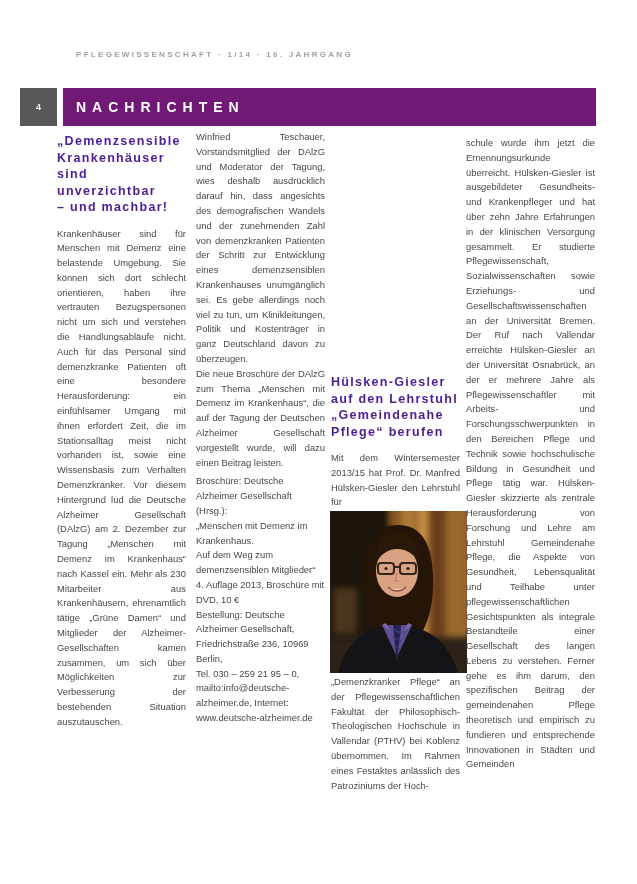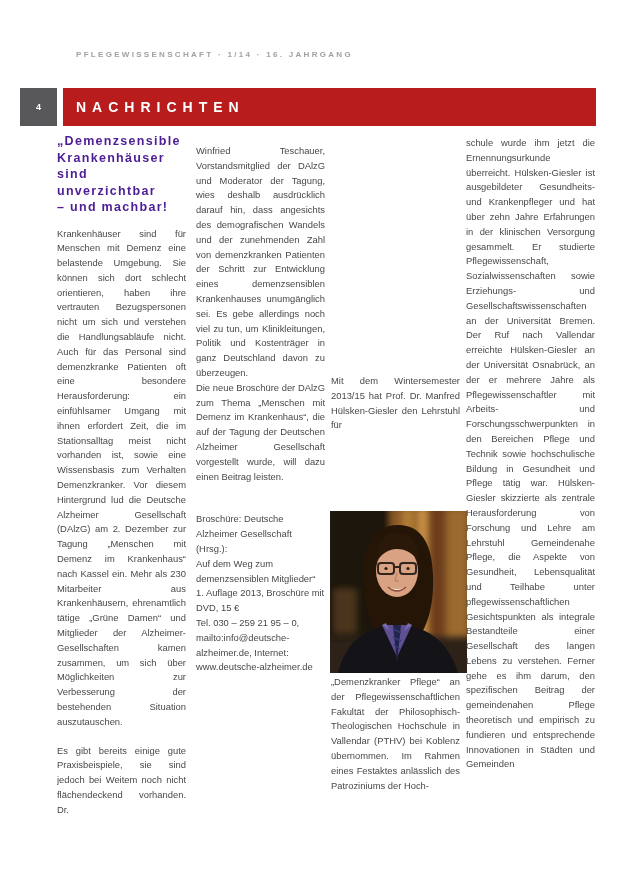--- a/index.html
+++ b/index.html
@@ -15,44 +15,44 @@
     color:#9fa1a5; white-space:nowrap;
   }
   .page-box{
     position:absolute; left:20px; top:88px; width:37px; height:38px;
     background:#58585a; color:#ffffff;
     display:flex; align-items:center; justify-content:center;
     font-size:9px; font-weight:700;
   }
   .section-bar{
     position:absolute; left:63px; top:88px; width:533px; height:38px;
-    background:#b91c1c; display:flex; align-items:center;
+    background:#701a75; display:flex; align-items:center;
   }
   .section-bar .label{
     color:#ffffff; font-weight:700; font-size:14px;
     letter-spacing:6px; padding-left:13px;
   }
   .col{
     position:absolute; width:129px;
     font-size:9.4px; line-height:14.8px; color:#47484a;
     text-align:justify; hyphens:auto; overflow:hidden;
   }
   #col1{left:57px;  top:133px; height:709px;}
-  #col2{left:196px; top:144px; height:712px;}
+  #col2{left:196px; top:130px; height:712px;}
   #col4{left:466px; top:136px; height:707px;}
   #art2-head{left:331px; top:374px; height:137px;}
   #art2-after{left:331px; top:675px; height:167px;}
   .art-title{
     color:#4c1d95; font-size:12.5px; line-height:16.5px;
     letter-spacing:1.3px; font-weight:600;
     white-space:pre-line; margin:0 0 11px 0; text-align:left; hyphens:none;
   }
   .para{margin:0;}
   .gap-top{margin-top:14px;}
-  .info-block{margin-top:28px; text-align:left;}
+  .info-block{margin-top:4px; text-align:left;}
   .info-line{overflow-wrap:anywhere;}
   #photo{
     position:absolute; left:330px; top:511px; width:137px; height:162px;
     overflow:hidden;
   }
   #photo svg{display:block; width:137px; height:162px;}
 </style>
 </head>
 <body>
 
@@ -67,35 +67,40 @@
   <div class="section-bar">
     <span class="label">NACHRICHTEN</span>
   </div>
 
   <div class="col" id="col1">
     <h2 class="art-title">„Demenzsensible
 Krankenhäuser
 sind unverzichtbar
 – und machbar!</h2>
     <p class="para">Krankenhäuser sind für Menschen mit Demenz eine belastende Umgebung. Sie können sich dort schlecht orientieren, haben ihre vertrauten Bezugspersonen nicht um sich und verstehen die Handlungsabläufe nicht. Auch für das Personal sind demenzkranke Patienten oft eine besondere Herausforderung: ein einfühlsamer Umgang mit ihnen erfordert Zeit, die im Stationsalltag meist nicht vorhanden ist, sowie eine Wissensbasis zum Verhalten Demenzkranker. Vor diesem Hintergrund lud die Deutsche Alzheimer Gesellschaft (DAlzG) am 2. Dezember zur Tagung „Menschen mit Demenz im Krankenhaus“ nach Kassel ein. Mehr als 230 Mitarbeiter aus Krankenhäusern, ehrenamtlich tätige „Grüne Damen“ und Mitglieder der Alzheimer-Gesellschaften kamen zusammen, um sich über Möglichkeiten zur Verbesserung der bestehenden Situation auszutauschen.</p>
-    <p class="para gap-top">Es gibt bereits einige gute Praxisbeispiele, sie sind jedoch bei Weitem noch nicht flächendeckend vorhanden. Dr.</p>
   </div>
 
   <div class="col" id="col2">
     <p class="para">Winfried Teschauer, Vorstandsmitglied der DAlzG und Moderator der Tagung, wies deshalb ausdrücklich darauf hin, dass angesichts des demografischen Wandels und der zunehmenden Zahl von demenzkranken Patienten der Schritt zur Entwicklung eines demenzsensiblen Krankenhauses unumgänglich sei. Es gebe allerdings noch viel zu tun, um Klinikleitungen, Politik und Kostenträger in ganz Deutschland davon zu überzeugen.</p>
     <p class="para">Die neue Broschüre der DAlzG zum Thema „Menschen mit Demenz im Krankenhaus“, die auf der Tagung der Deutschen Alzheimer Gesellschaft vorgestellt wurde, will dazu einen Beitrag leisten.</p>
     <div class="info-block">
       <div class="info-line">Broschüre: Deutsche Alzheimer Gesellschaft (Hrsg.):</div>
+      <div class="info-line">„Menschen mit Demenz im Krankenhaus.</div>
       <div class="info-line">Auf dem Weg zum demenzsensiblen Mitglieder“</div>
-      <div class="info-line">1. Auflage 2013, Broschüre mit DVD, 15 €</div>
+      <div class="info-line">4. Auflage 2013, Broschüre mit DVD, 10 €</div>
+      <div class="info-line">Bestellung: Deutsche Alzheimer Gesellschaft, Friedrichstraße 236, 10969 Berlin,</div>
       <div class="info-line">Tel. 030 – 259 21 95 – 0, mailto:info@deutsche-alzheimer.de, Internet: www.deutsche-alzheimer.de</div>
     </div>
   </div>
 
   <div class="col" id="art2-head">
+    <h2 class="art-title">Hülsken-Giesler
+auf den Lehrstuhl
+„Gemeindenahe
+Pflege“ berufen</h2>
     <p class="para">Mit dem Wintersemester 2013/15 hat Prof. Dr. Manfred Hülsken-Giesler den Lehrstuhl für</p>
   </div>
 
   <div id="photo">
     <svg viewBox="0 0 137 162" xmlns="http://www.w3.org/2000/svg">
       <defs>
           <filter id="bgblur">
             <feGaussianBlur stdDeviation="3"></feGaussianBlur>
           </filter>
         </defs>

